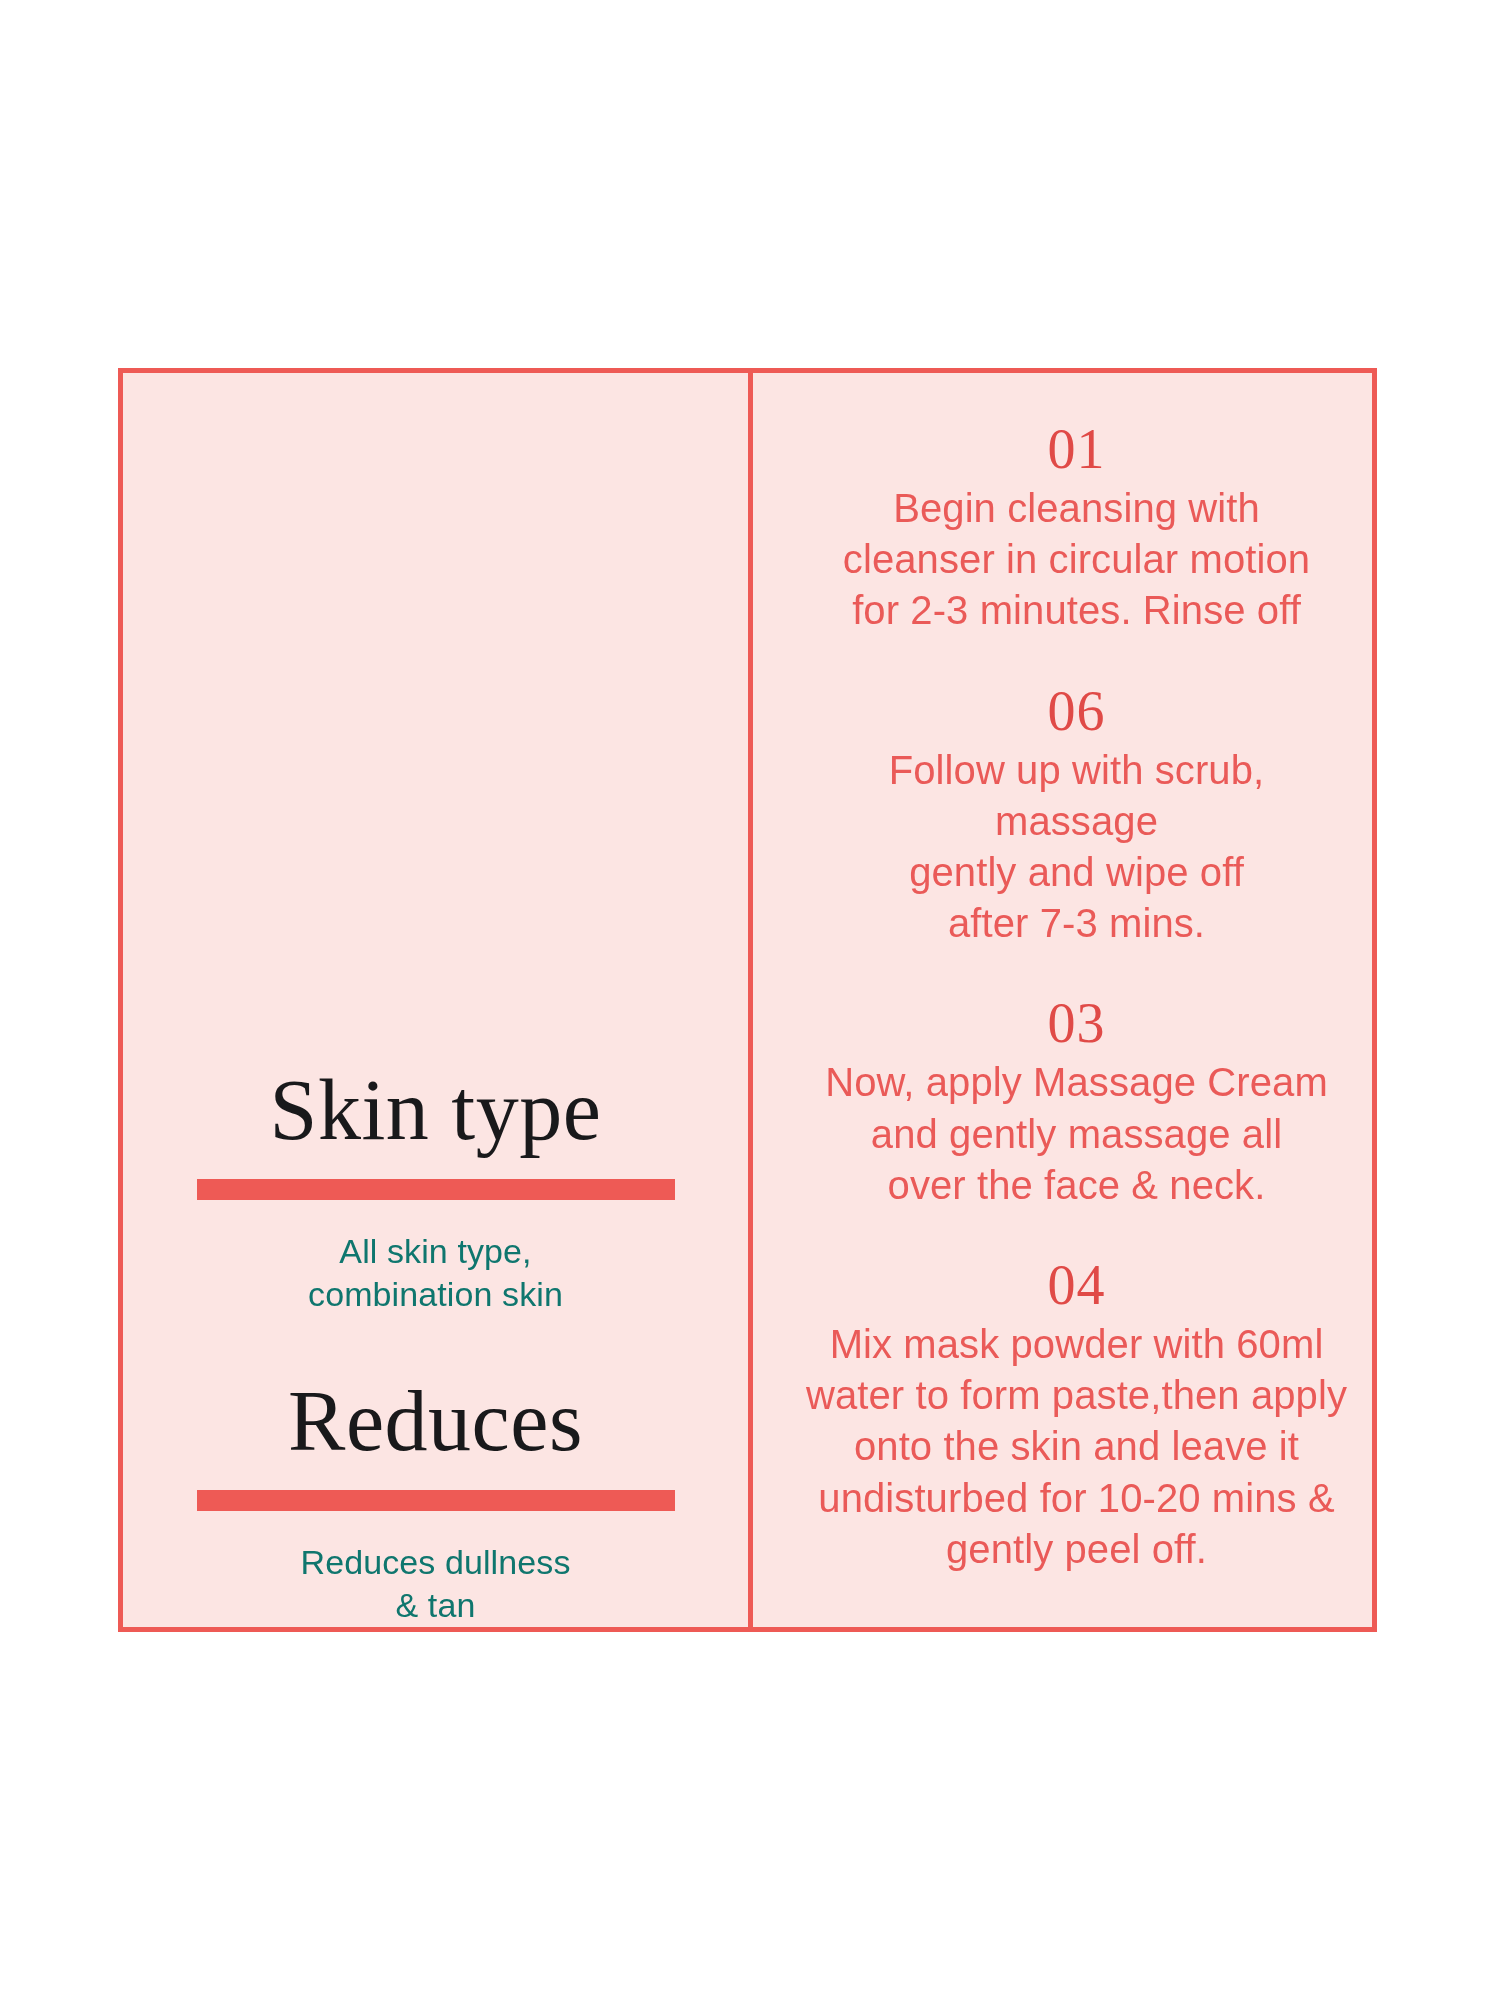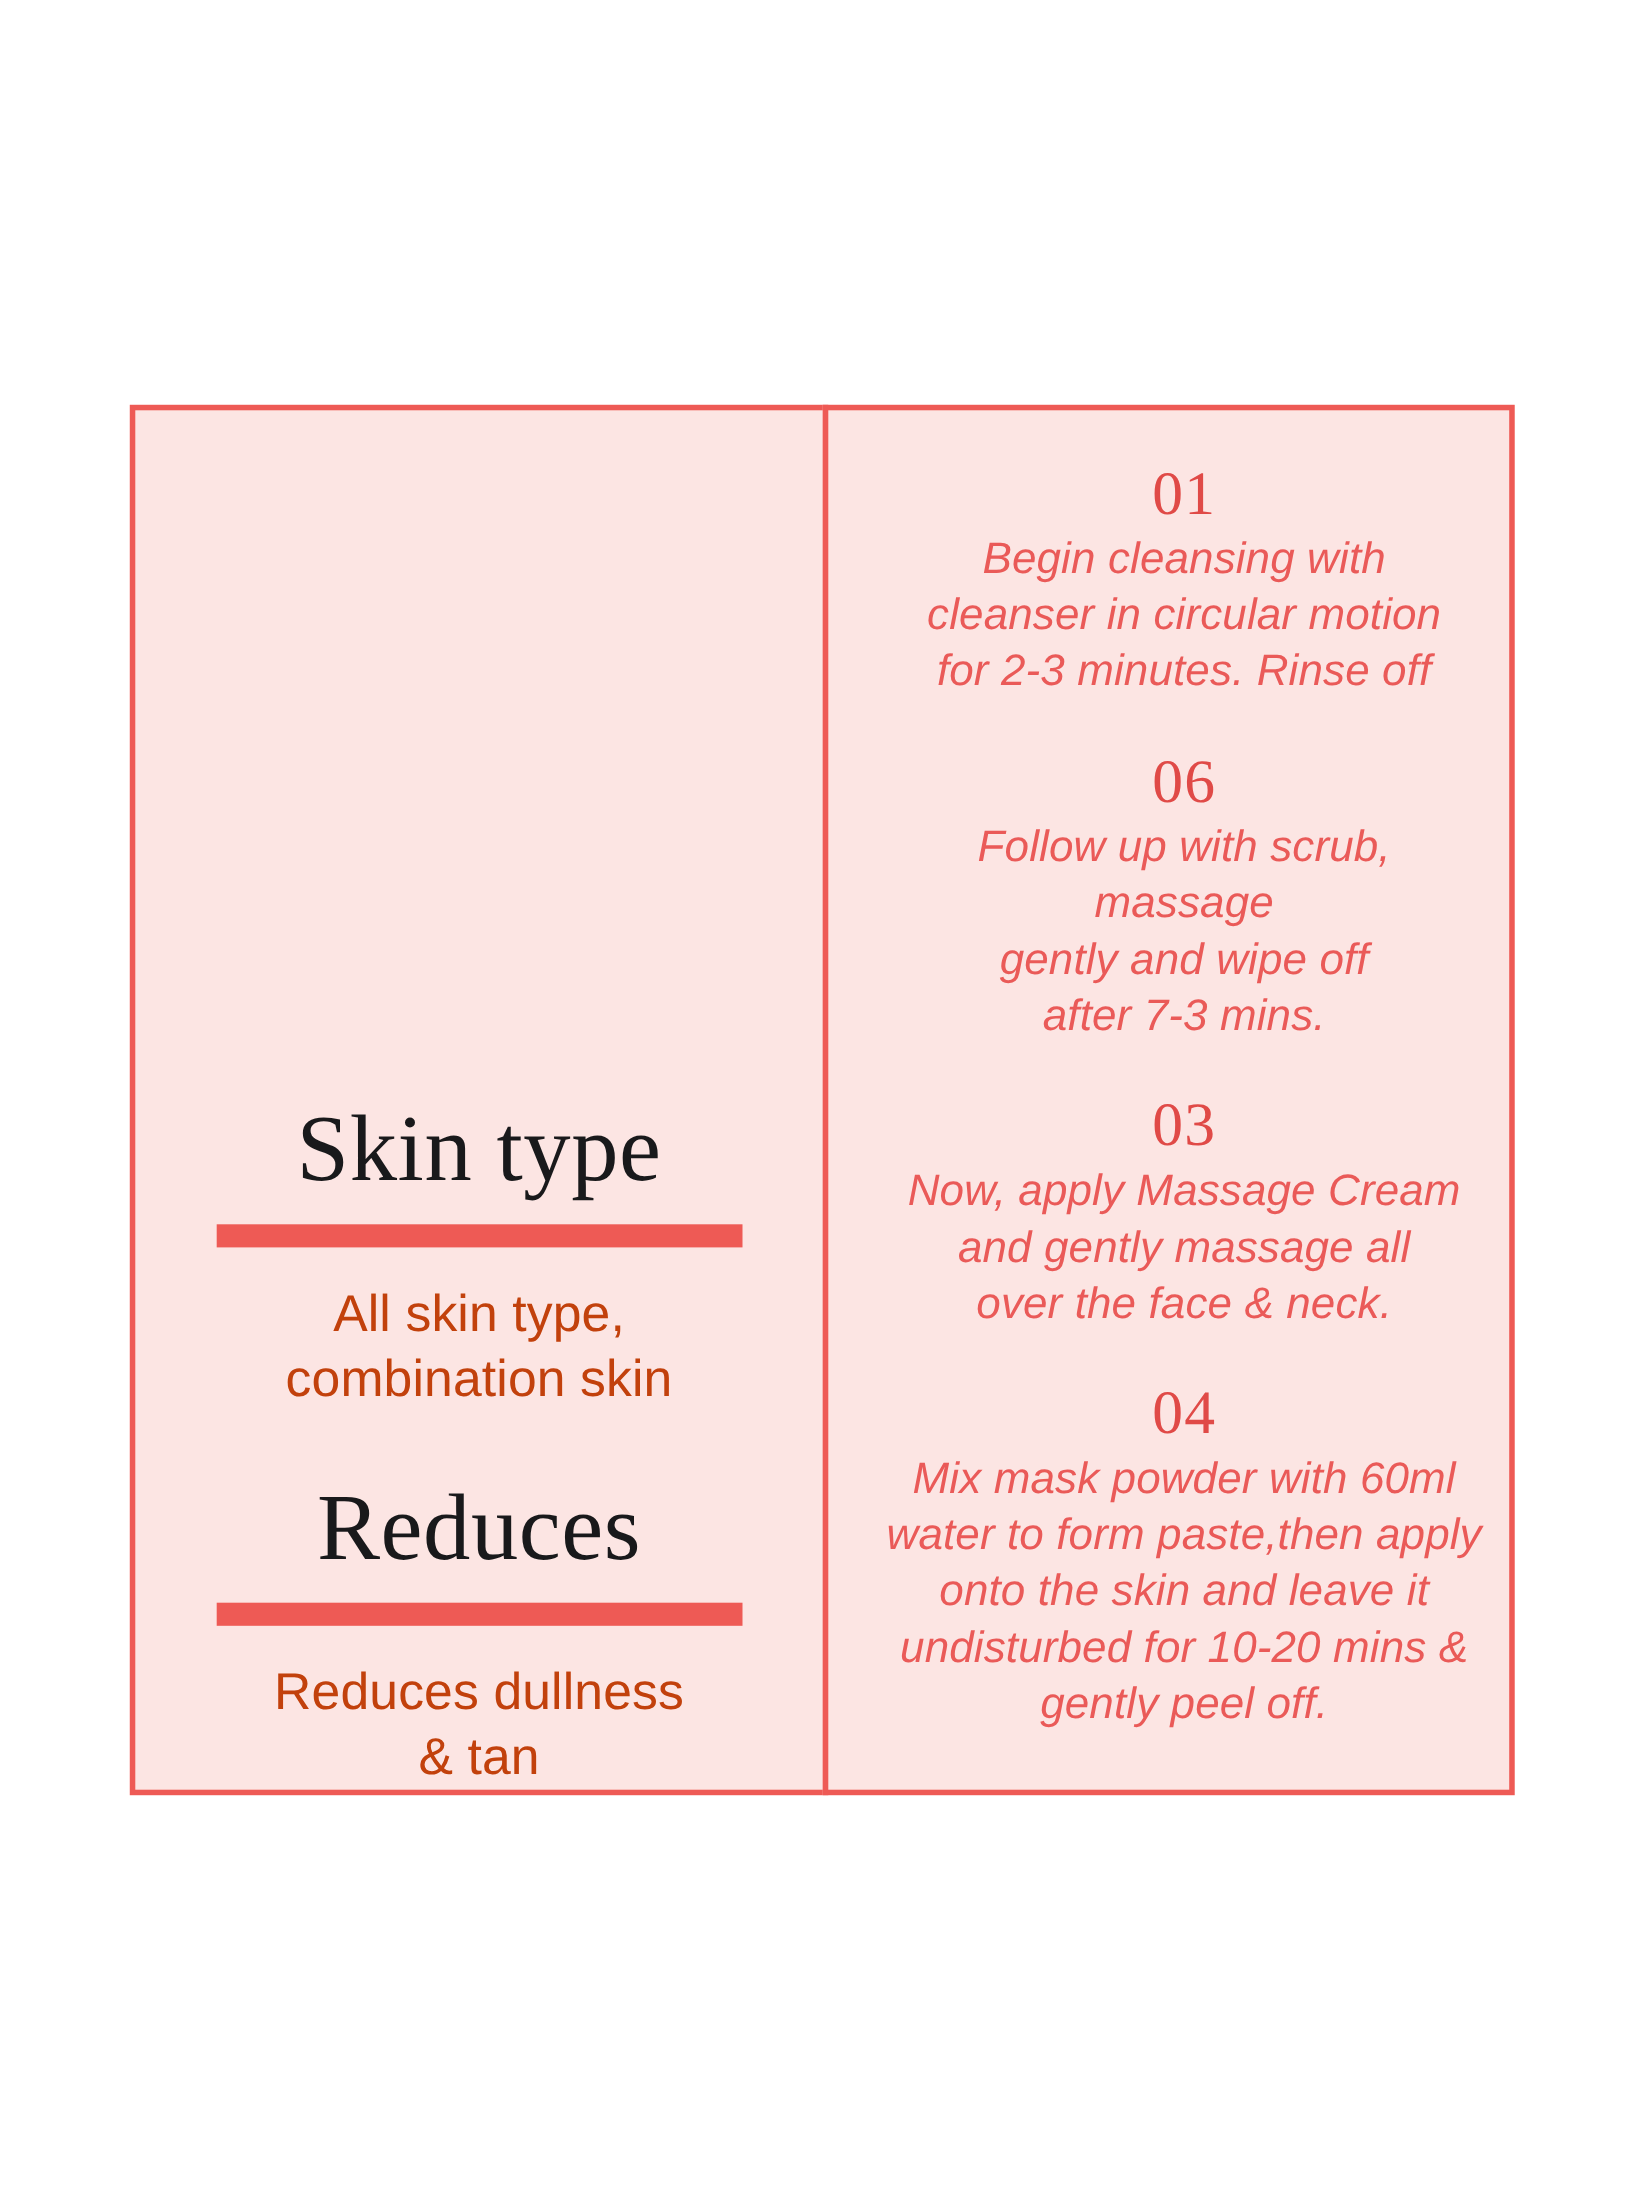--- a/index.html
+++ b/index.html
@@ -72,22 +72,22 @@
   }
 
   .heading-rule {
     height: 21px;
     background: #ee5a55;
     width: 478px;
     margin: 24px auto 0 auto;
   }
 
   .left-body {
-    color: #c2410c;
-    font-size: 47px;
+    color: #0f766e;
+    font-size: 34px;
     line-height: 1.27;
     font-weight: 400;
     margin: 30px 0 0 0;
     letter-spacing: 0.1px;
     white-space: pre-line;
   }
 
   .block-gap { height: 62px; }
 
   
@@ -113,21 +113,20 @@
   }
 
   .step-text {
     color: #ea5a58;
     font-size: 40px;
     line-height: 1.28;
     font-weight: 400;
     margin: 0;
     white-space: pre-line;
     letter-spacing: 0.1px;
-    font-style: italic;
   }
 </style>
 </head>
 <body>
 
 <div id="card">
 
   <div class="panel panel-left">
     <div class="left-inner">
 

